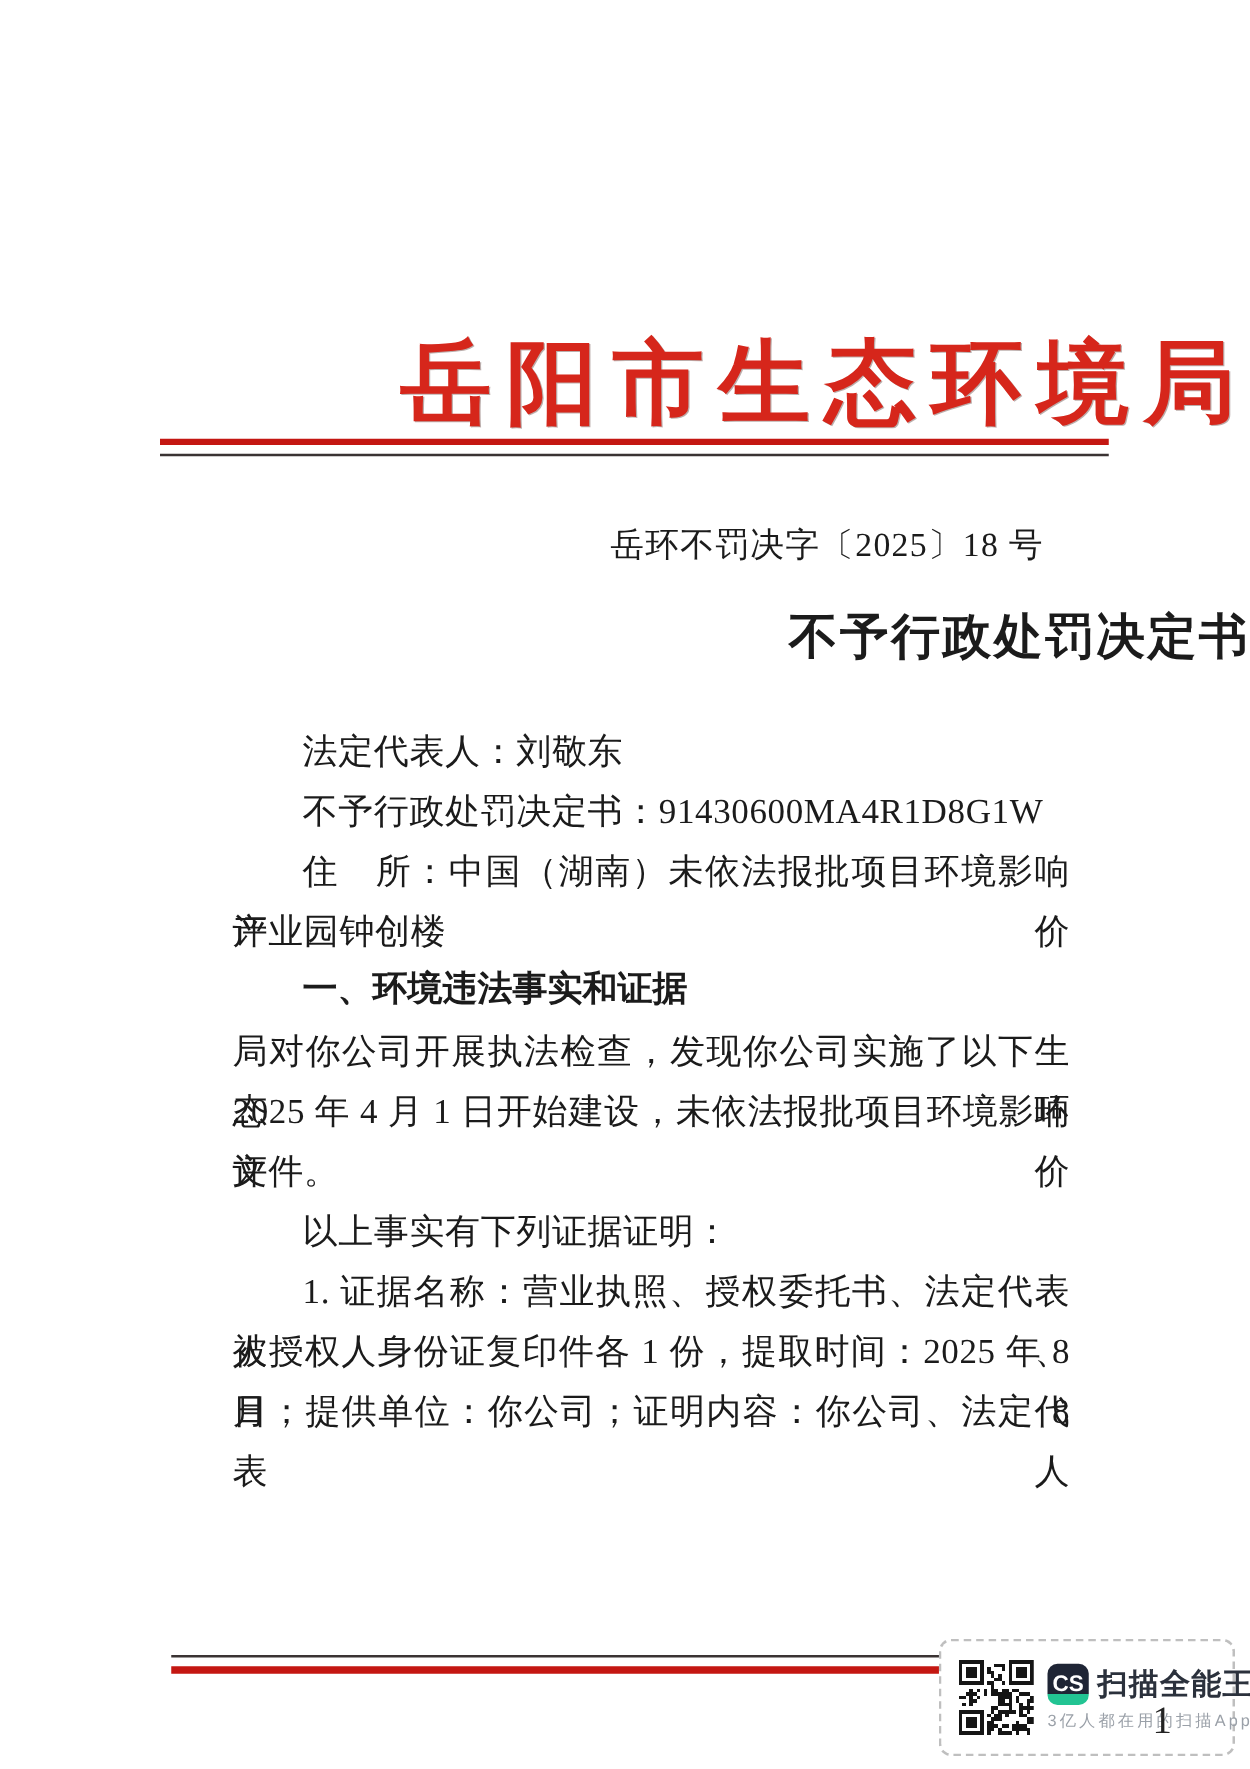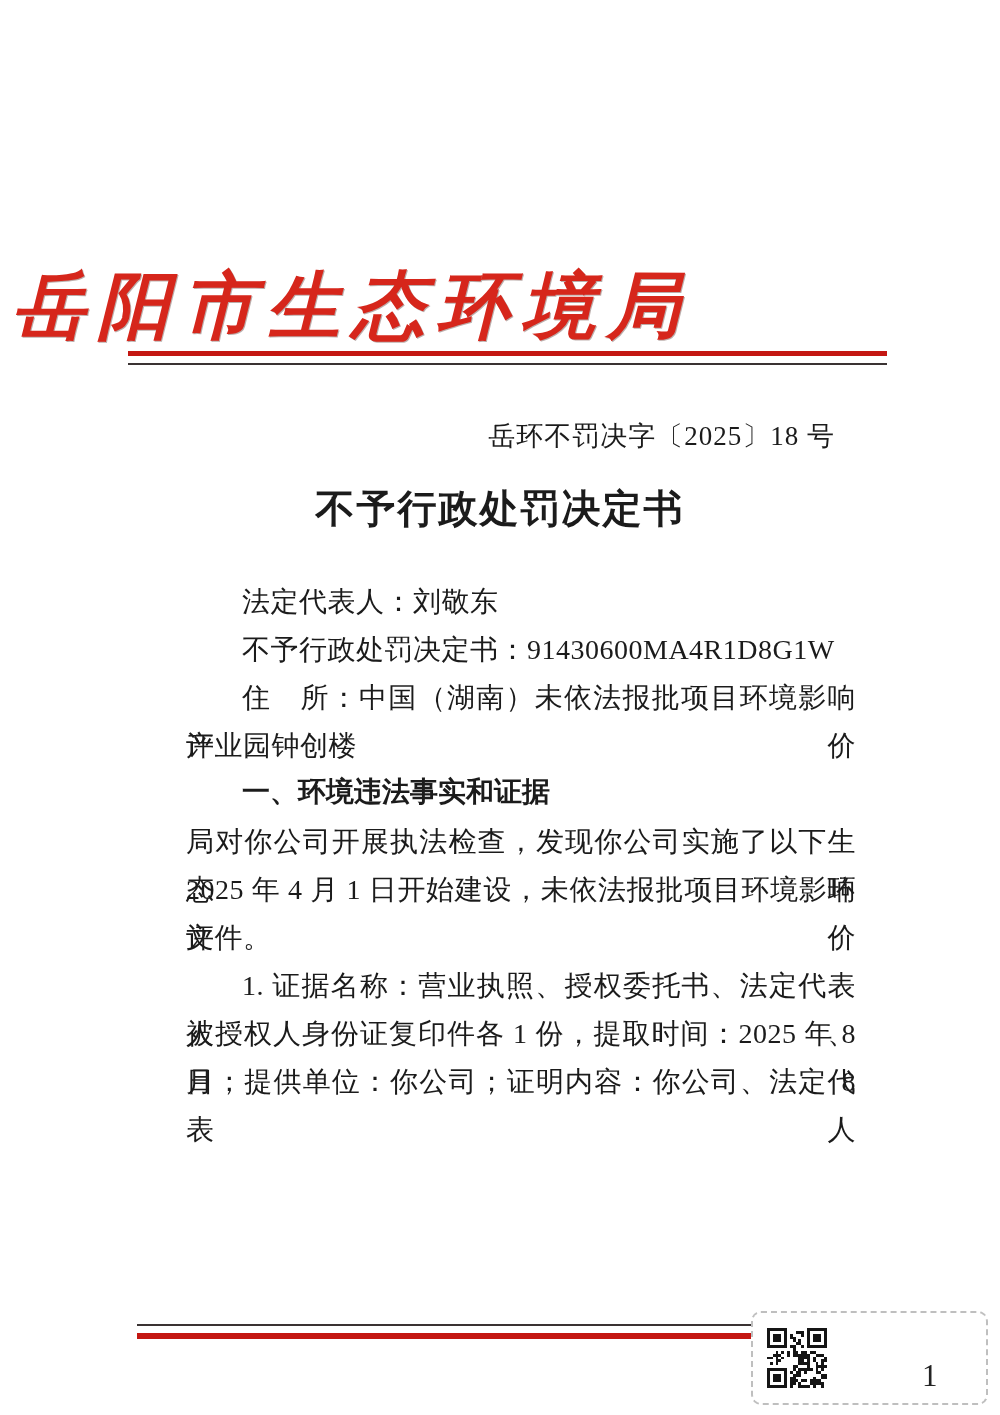--- a/index.html
+++ b/index.html
@@ -16,42 +16,41 @@
   .page{
     position:relative;
     width:1000px;height:1415px;
     background:#ffffff;
     overflow:hidden;
     font-family:"Liberation Serif","DejaVu Serif",serif;
     color:var(--ink);
   }
   .letterhead{
     position:absolute;top:258px;left:0;width:100%;
-    text-align:left;
+    text-align:right;
     font-size:73px;font-weight:700;
     letter-spacing:12px;text-indent:12px;
     color:var(--red);
     text-shadow:1px 1px 0 rgba(60,20,15,.35);
     white-space:nowrap;
-    font-style:italic;
   }
   .rule{position:absolute;}
   .rule-top-red{top:351px;left:128px;width:759px;height:5px;background:var(--rule-red);}
   .rule-top-dark{top:363px;left:128px;width:759px;height:2px;background:var(--rule-dark);}
   .rule-bottom-dark{top:1324px;left:137px;width:616px;height:2px;background:var(--rule-dark);}
   .rule-bottom-red{top:1333px;left:137px;width:616px;height:6px;background:var(--rule-red);}
   .doc-number{
     position:absolute;top:418px;left:173px;width:662px;
     text-align:right;
     font-size:27px;letter-spacing:1px;
     white-space:nowrap;
   }
   .doc-title{
     position:absolute;top:482px;left:0;width:100%;
-    text-align:center;
+    text-align:right;
     font-size:39px;font-weight:700;letter-spacing:2px;
     white-space:nowrap;
   }
   .body-text{
     position:absolute;top:578px;left:186px;width:670px;
     font-size:28px;line-height:48px;
   }
   .body-line{height:48px;white-space:nowrap;letter-spacing:.5px;}
   .body-line.indent{text-indent:56px;}
   .body-line.fill{
@@ -112,20 +111,21 @@
 
   <div class="body-text">
       <div class="body-line indent">法定代表人：刘敬东</div>
       <div class="body-line indent">不予行政处罚决定书：91430600MA4R1D8G1W</div>
       <div class="body-line indent fill">住　所：中国（湖南）未依法报批项目环境影响评价</div>
       <div class="body-line">产业园钟创楼</div>
       <div class="body-line indent bold">一、环境违法事实和证据</div>
       <div class="body-line fill">局对你公司开展执法检查，发现你公司实施了以下生态环</div>
       <div class="body-line fill">2025 年 4 月 1 日开始建设，未依法报批项目环境影响评价</div>
       <div class="body-line">文件。</div>
+      <div class="body-line indent">以上事实有下列证据证明：</div>
       <div class="body-line indent fill">1. 证据名称：营业执照、授权委托书、法定代表人、</div>
       <div class="body-line fill">被授权人身份证复印件各 1 份，提取时间：2025 年 8 月 8</div>
       <div class="body-line fill">日；提供单位：你公司；证明内容：你公司、法定代表人</div>
     </div>
 
   <div class="rule rule-bottom-dark"></div>
   <div class="rule rule-bottom-red"></div>
 
   <div class="scan-badge">
     <svg class="qr-wrap" id="qr" viewBox="0 0 21 21" shape-rendering="crispEdges">
@@ -251,17 +251,24 @@
         <rect x="18" y="19" width="1" height="1" fill="#151515"></rect>
         <rect x="19" y="19" width="1" height="1" fill="#151515"></rect>
         <rect x="8" y="20" width="1" height="1" fill="#151515"></rect>
         <rect x="11" y="20" width="1" height="1" fill="#151515"></rect>
         <rect x="12" y="20" width="1" height="1" fill="#151515"></rect>
         <rect x="13" y="20" width="1" height="1" fill="#151515"></rect>
         <rect x="14" y="20" width="1" height="1" fill="#151515"></rect>
         <rect x="16" y="20" width="1" height="1" fill="#151515"></rect>
         <rect x="19" y="20" width="1" height="1" fill="#151515"></rect>
       </svg>
+    <div class="badge-col">
+      <div class="brand-row">
+        <div class="cs-logo">CS</div>
+        <div class="brand-name"><span>扫描全能王</span></div>
+      </div>
+      <div class="badge-tagline">3亿人都在用的扫描App</div>
+    </div>
   </div>
 
   <div class="page-number">1</div>
 
 </div>
 
 </body></html>

